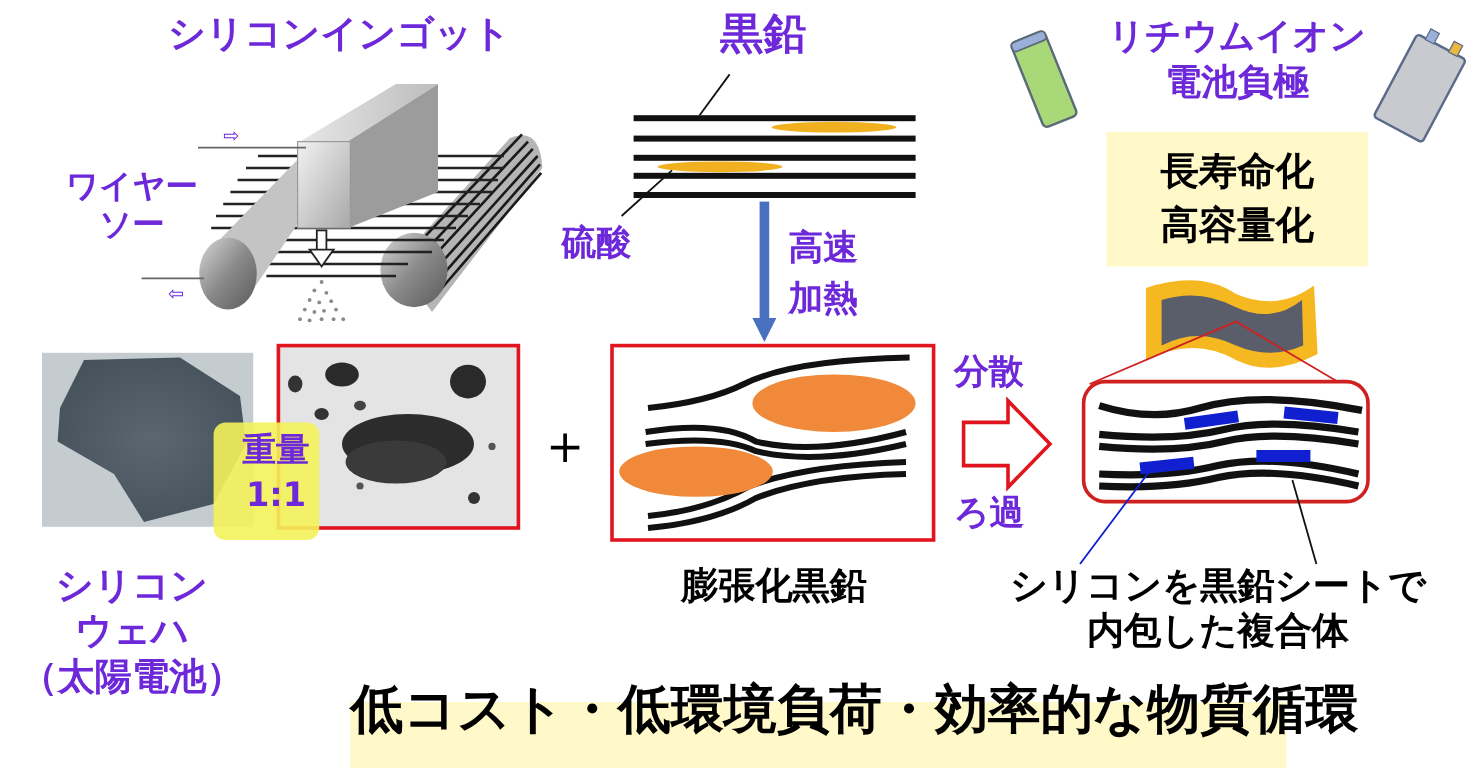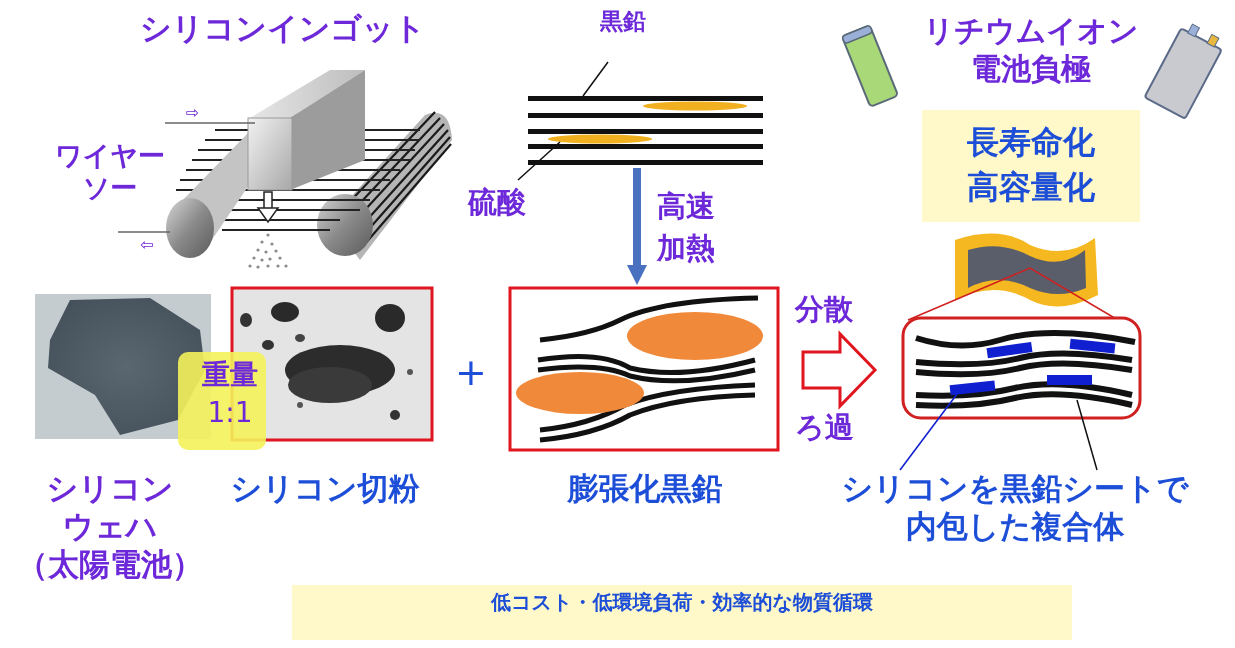--- a/index.html
+++ b/index.html
@@ -1,20 +1,20 @@
 <!DOCTYPE html>
 <html><head>
 <meta charset="utf-8">
 <style>
   html, body { margin: 0; padding: 0; background: #ffffff; }
   body { width: 1235px; height: 648px; position: relative; overflow: hidden;
          font-family: "DejaVu Sans", "Liberation Sans", sans-serif; }
   .lbl { position: absolute; font-weight: bold; white-space: nowrap; line-height: 1.18; }
   .black { color: #6d28d9; }
-  .red { color: #1d4ed8; }
+  .red { color: #000000; }
   .center { text-align: center; }
   svg { position: absolute; left: 0; top: 0; }
 </style>
 </head>
 <body>
 
 <svg width="1235" height="648" viewBox="0 0 1235 648">
   <defs>
     <linearGradient id="rollerGrad" x1="0" y1="0" x2="1" y2="1">
       <stop offset="0" stop-color="#d8d8d8"></stop>
@@ -194,51 +194,50 @@
 </svg>
 
 <div class="lbl black" style="left:140px; top:10px; font-size:31px;">シリコンインゴット</div>
 <div class="lbl black center" style="left:45px; top:140px; font-size:27px; width:130px;">
   <div>ワイヤー</div>
   <div>ソー</div>
 </div>
 <div class="lbl black" style="left:186px; top:104px; font-size:16px; font-weight:normal;">⇨</div>
 <div class="lbl black" style="left:140px; top:236px; font-size:16px; font-weight:normal;">⇦</div>
 
-<div class="lbl black" style="left:600px; top:8px; font-size:23px;">黒鉛</div>
+<div class="lbl black" style="left:600px; top:8px; font-size:36px;">黒鉛</div>
 <div class="lbl black" style="left:468px; top:185px; font-size:29px;">硫酸</div>
 <div class="lbl black" style="left:657px; top:185px; font-size:29px; line-height:1.45;">
   <div>高速</div>
   <div>加熱</div>
 </div>
 
 <div class="lbl black center" style="left:920px; top:12px; width:222px; font-size:30px; line-height:1.25;">
   <div>リチウムイオン</div>
   <div>電池負極</div>
 </div>
 <div class="lbl red center" style="left:922px; top:120px; width:218px; font-size:32px; line-height:1.4;">
   <div>長寿命化</div>
   <div>高容量化</div>
 </div>
 
 <div class="lbl black center" style="left:178px; top:356px; width:104px; font-size:28px; line-height:1.35;">
   <div>重量</div>
-  <div style="font-weight:normal;">1:1</div>
+  <div style="font-weight:bold;">1:1</div>
 </div>
 <div class="lbl red" style="left:455px; top:350px; font-size:38px; font-weight:normal;">+</div>
 <div class="lbl black" style="left:795px; top:292px; font-size:29px;">分散</div>
 <div class="lbl black" style="left:795px; top:410px; font-size:29px;">ろ過</div>
 
 <div class="lbl black center" style="left:15px; top:470px; width:190px; font-size:31px; line-height:1.22;">
   <div>シリコン</div>
   <div>ウェハ</div>
   <div>（太陽電池）</div>
 </div>
 <div class="lbl red center" style="left:210px; top:470px; width:230px; font-size:31px; line-height:1.22;">
-  <div>シリコン切粉</div>
 </div>
 <div class="lbl red center" style="left:520px; top:470px; width:250px; font-size:31px;text-align:center;">膨張化黒鉛</div>
 <div class="lbl red center" style="left:800px; top:470px; width:430px; font-size:31px; line-height:1.22;">
   <div>シリコンを黒鉛シートで</div>
   <div>内包した複合体</div>
 </div>
 
-<div class="lbl red center" style="left:292px; top:591px; width:780px; font-size:20px;">低コスト・低環境負荷・効率的な物質循環</div>
+<div class="lbl red center" style="left:292px; top:566px; width:780px; font-size:44px;">低コスト・低環境負荷・効率的な物質循環</div>
 
 </body></html>

